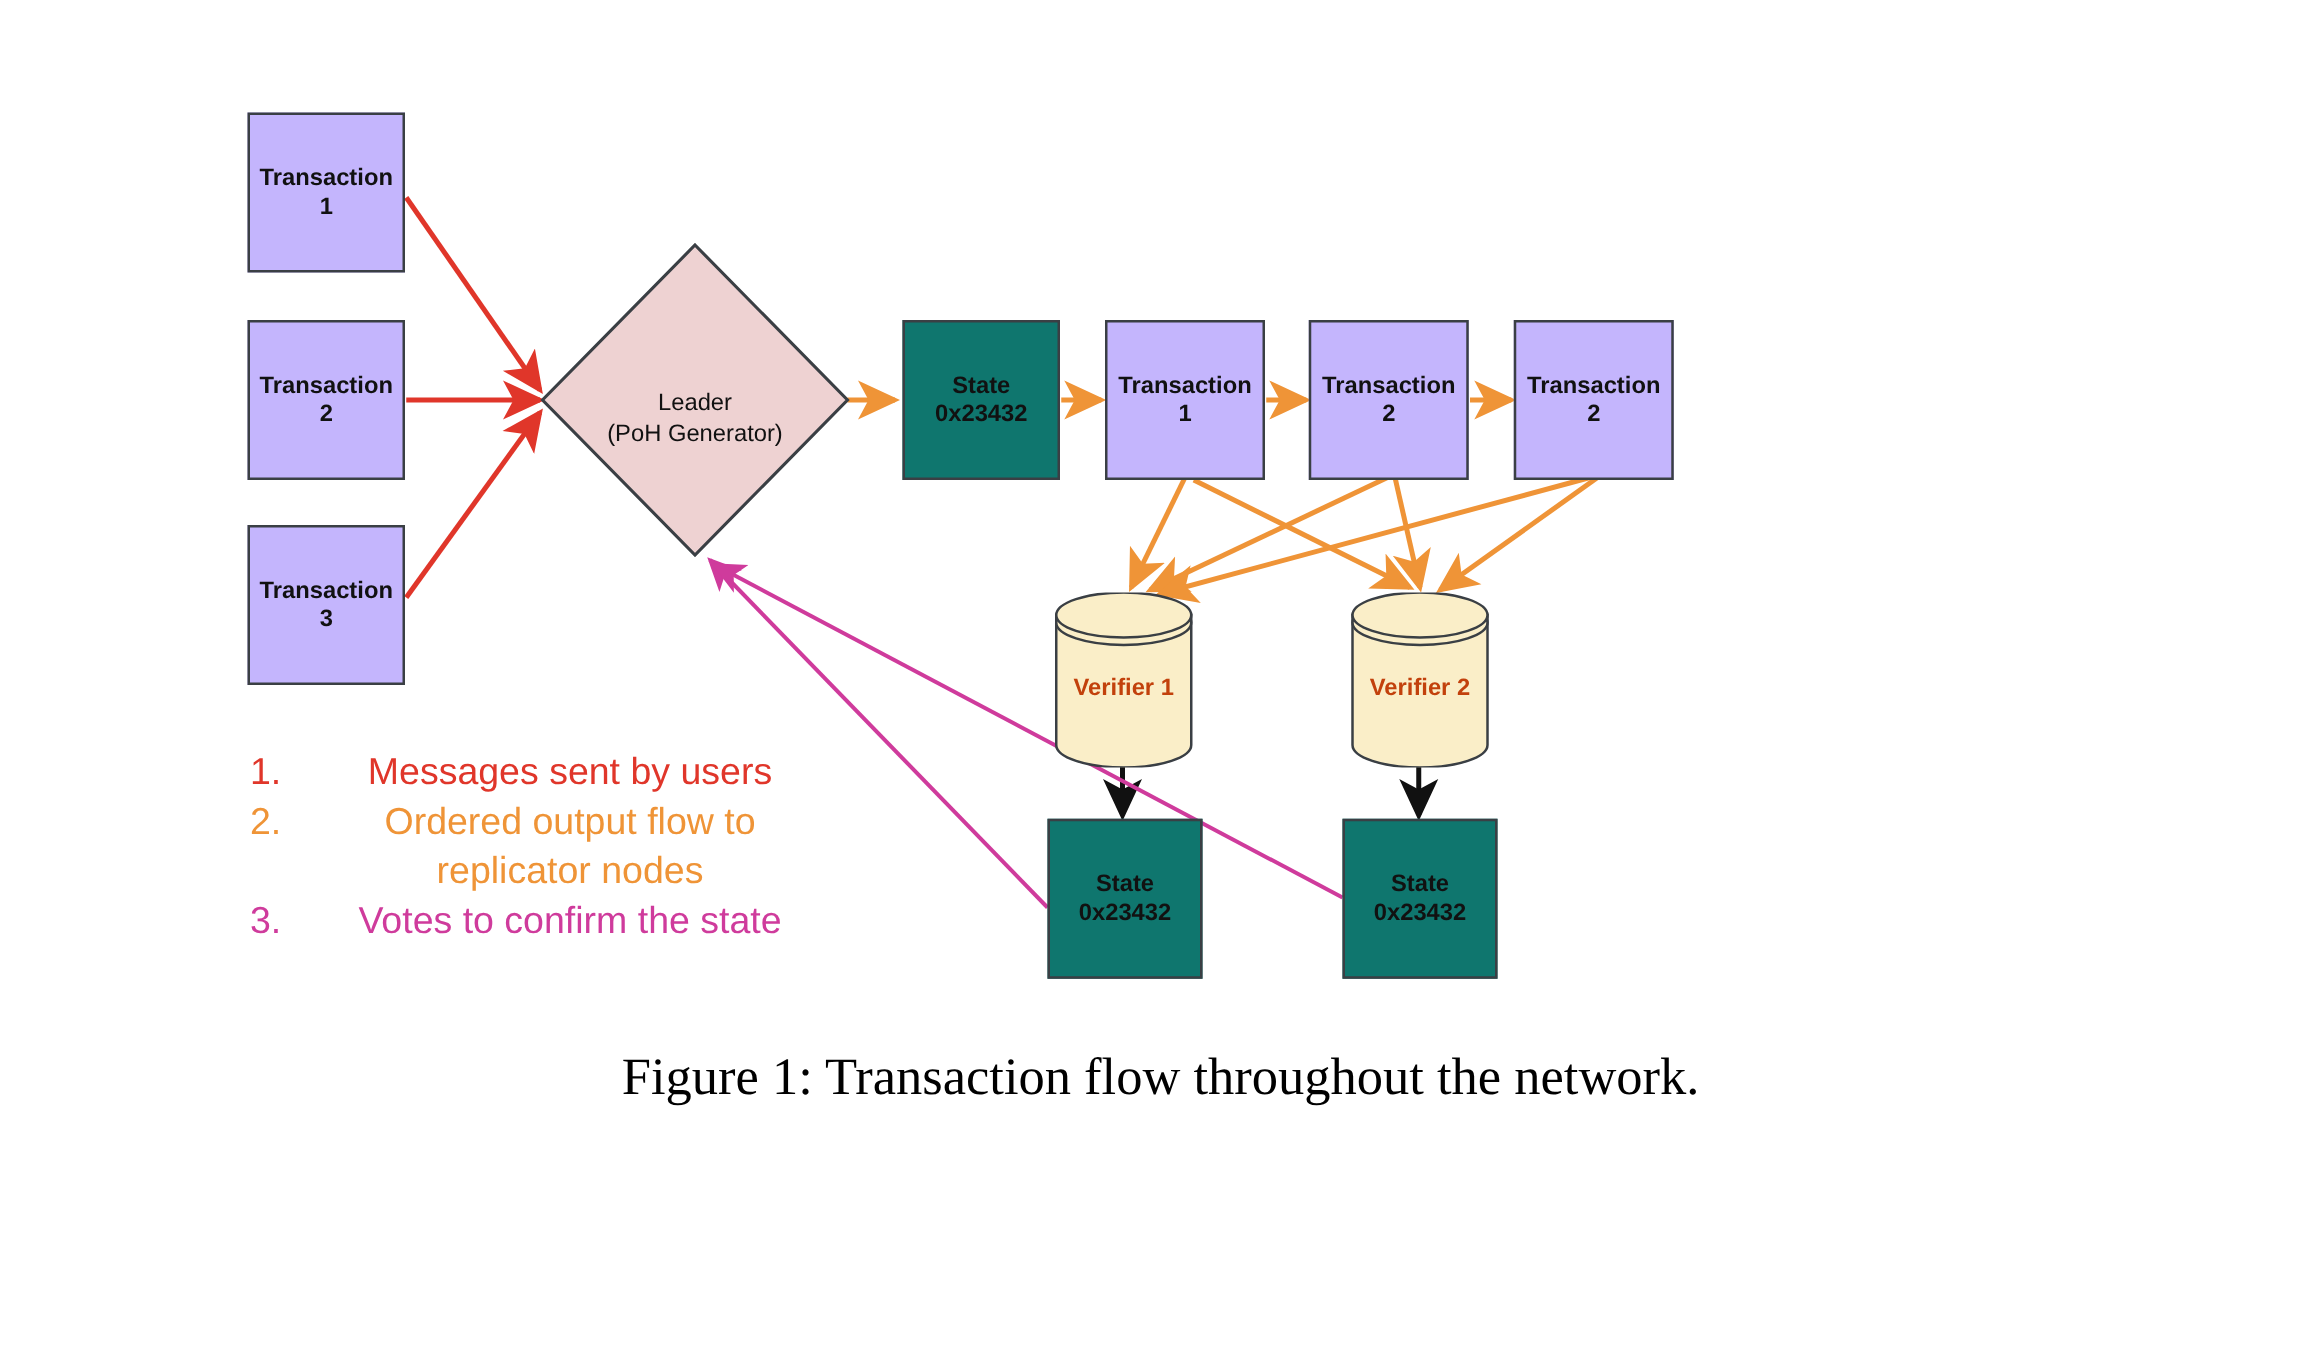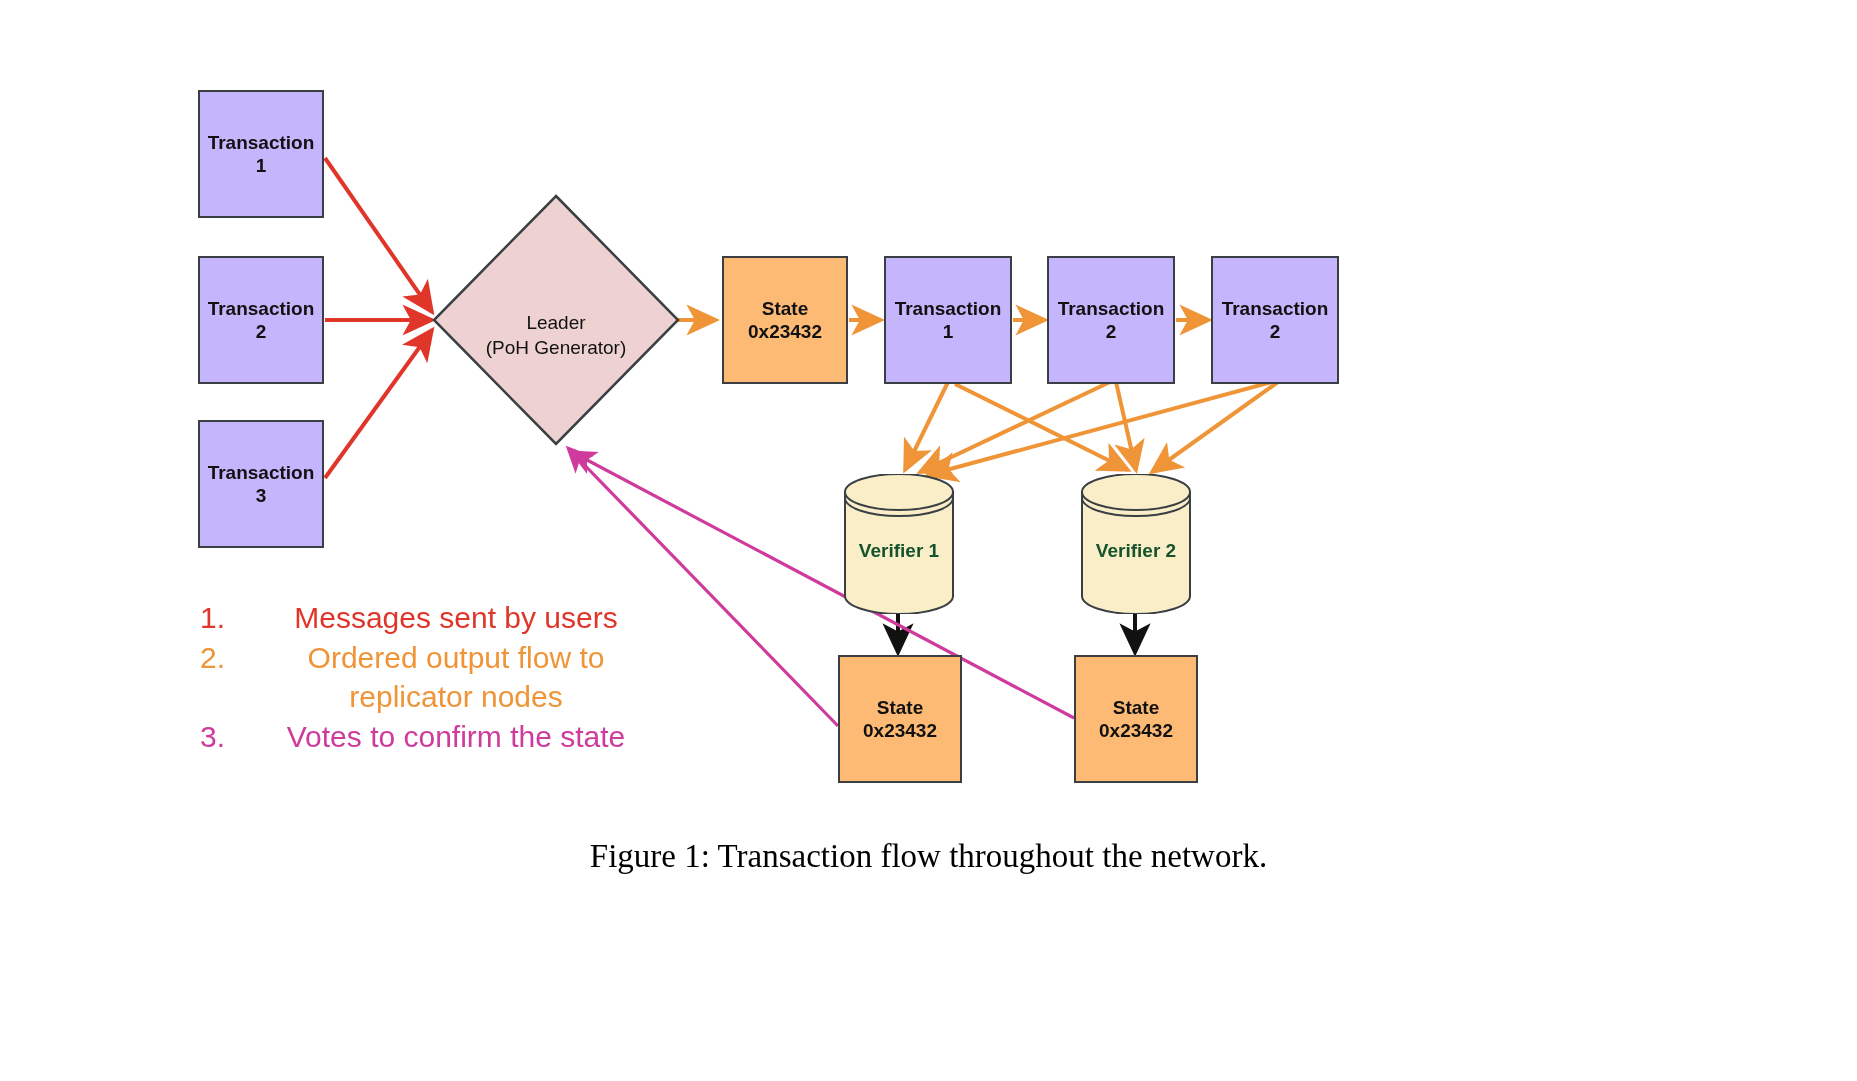--- a/index.html
+++ b/index.html
@@ -7,41 +7,41 @@
   body{width:1857px;height:1081px;position:relative;overflow:hidden;
        font-family:"Liberation Sans",sans-serif;}
   #figure{position:absolute;left:0;top:0;width:1857px;height:1081px;}
   svg.layer{position:absolute;left:0;top:0;width:1857px;height:1081px;overflow:visible;}
 
   .node{position:absolute;box-sizing:border-box;display:flex;align-items:center;
         justify-content:center;text-align:center;line-height:1.22;color:#111111;}
 
   .boxnode{border:2.5px solid #3a3f44;}
   .tx-box{background:#c4b5fd;font-size:19px;font-weight:600;}
-  .state-box{background:#fdba74;font-size:19px;font-weight:bold;}
+  .state-box{background:#0f766e;font-size:19px;font-weight:bold;}
 
   .diamond-wrap{position:absolute;}
   .diamond-wrap .dlabel{position:absolute;left:0;top:16px;width:100%;height:100%;
         display:flex;align-items:center;justify-content:center;text-align:center;
         font-size:19px;color:#111;line-height:1.3;}
 
   .cyl-wrap{position:absolute;}
   .cyl-wrap .clabel{position:absolute;left:0;width:100%;text-align:center;
-        font-size:19px;font-weight:600;color:#14532d;}
+        font-size:19px;font-weight:600;color:#c2410c;}
 
   .legend{position:absolute;font-size:30px;line-height:1.32;}
   .legend-row{display:flex;align-items:flex-start;}
   .legend-num{width:42px;flex:none;text-align:left;}
   .legend-text{flex:1;text-align:center;}
   .lg1{color:#e0362a;}
   .lg2{color:#ef9437;}
   .lg3{color:#cf3b9c;}
 
   .caption{position:absolute;left:0;width:1857px;text-align:center;
-        font-family:"Liberation Serif",serif;font-size:33px;color:#000;}
+        font-family:"Liberation Serif",serif;font-size:42px;color:#000;}
 </style>
 </head>
 <body>
 
 <div id="figure">
 
   <svg class="layer" viewBox="0 0 1857 1081" preserveAspectRatio="none">
     <defs>
       <marker id="ah-red" markerWidth="9" markerHeight="9" refX="7.4" refY="4.5" orient="auto" markerUnits="strokeWidth">
         <path d="M0,0.6 L8.4,4.5 L0,8.4 L2.1,4.5 Z" fill="#e0362a"></path>

